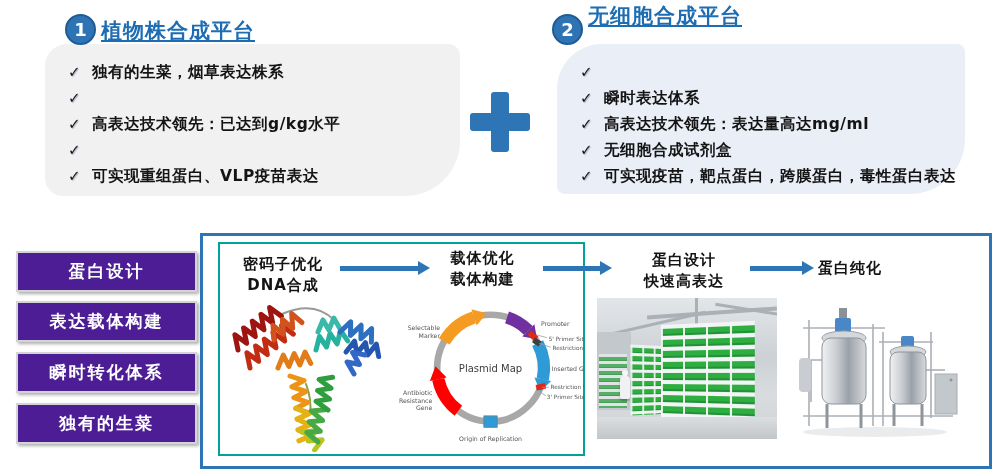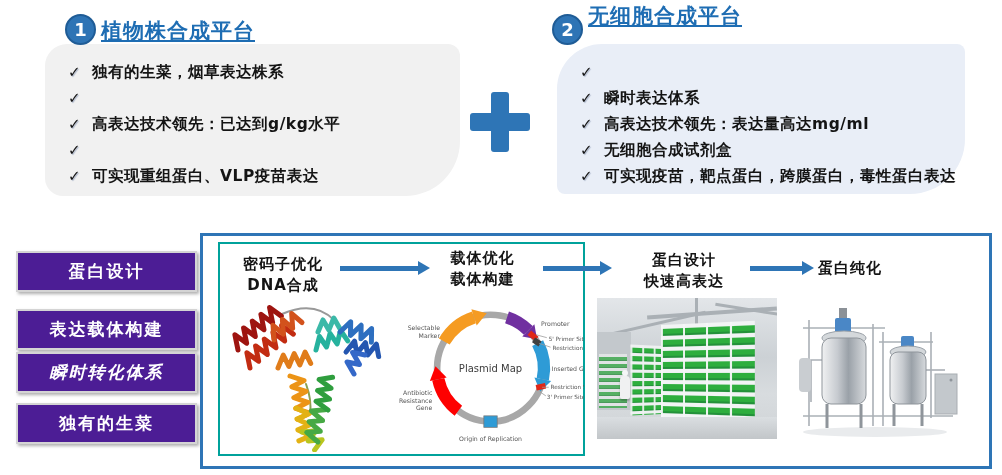--- a/index.html
+++ b/index.html
@@ -144,24 +144,24 @@
       <li>
           <span class="chk">✓</span>
           <span>可实现疫苗，靶点蛋白，跨膜蛋白，毒性蛋白表达</span>
         </li>
     </ul>
   </div>
 
   <div class="side-btn" style="top:251px;">
       <span>蛋白设计</span>
     </div>
-  <div class="side-btn" style="top:309px;">
+  <div class="side-btn" style="top:301px;">
       <span>表达载体构建</span>
     </div>
-  <div class="side-btn" style="top:352px;font-style:italic;">
+  <div class="side-btn" style="top:352px;">
       <span>瞬时转化体系</span>
     </div>
   <div class="side-btn" style="top:403px;">
       <span>独有的生菜</span>
     </div>
 
   <div class="outer-box"></div>
   <div class="teal-box"></div>
 
   <div class="step-label" style="left:243px; top:232px; text-align:center;margin-top:22px;">

